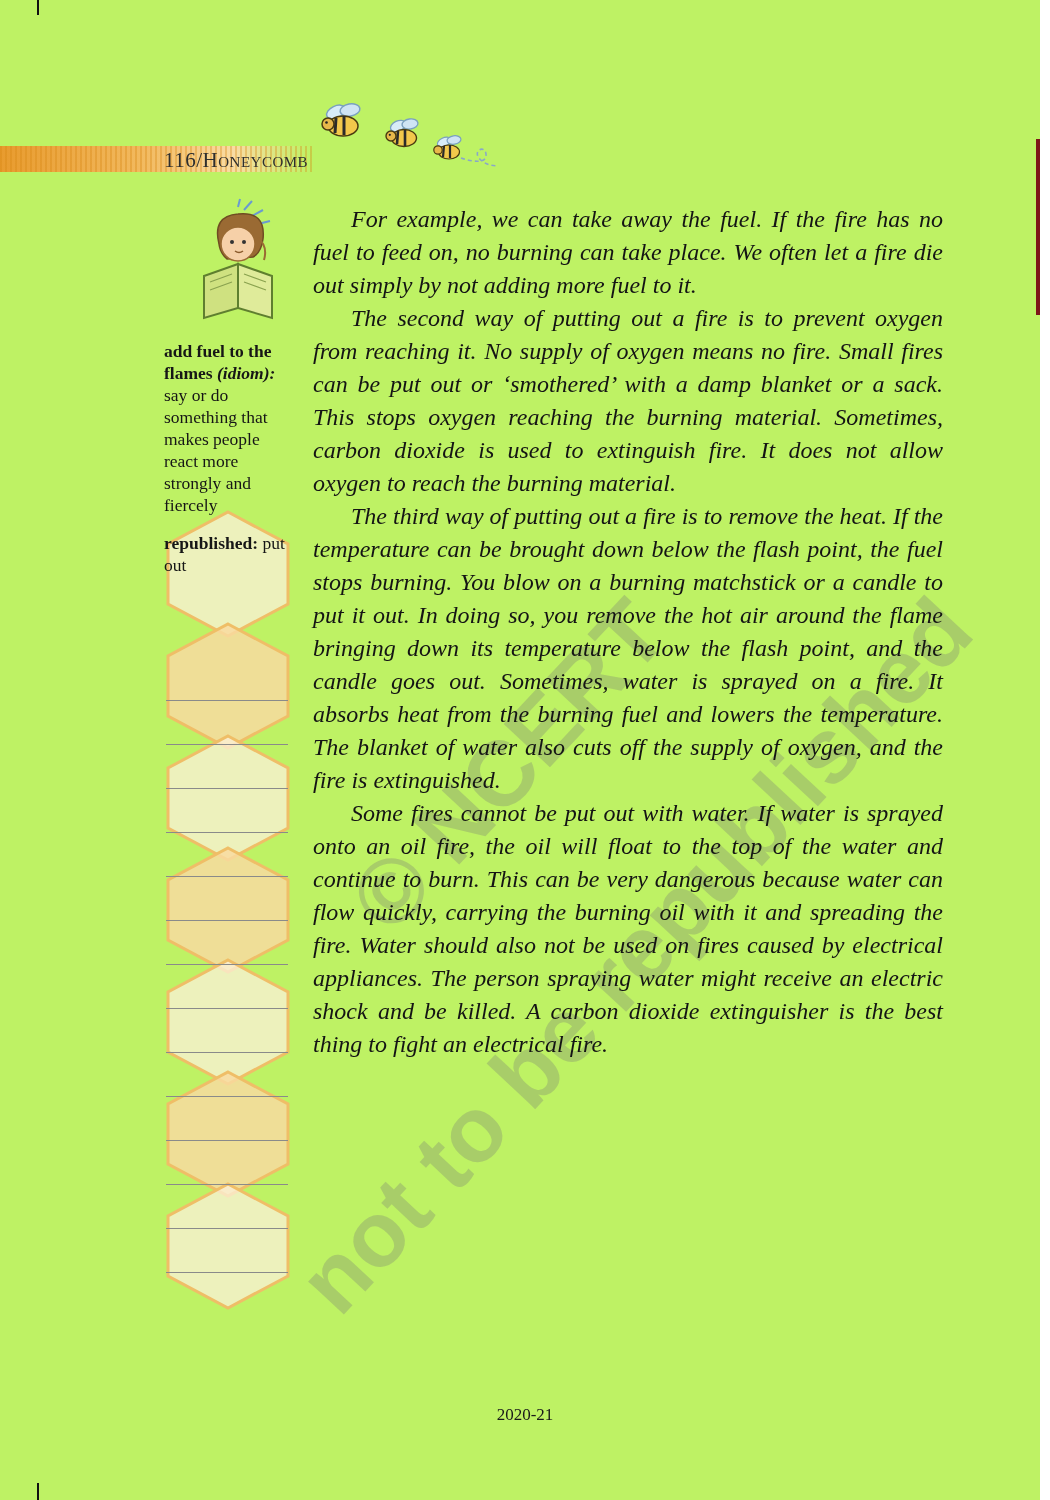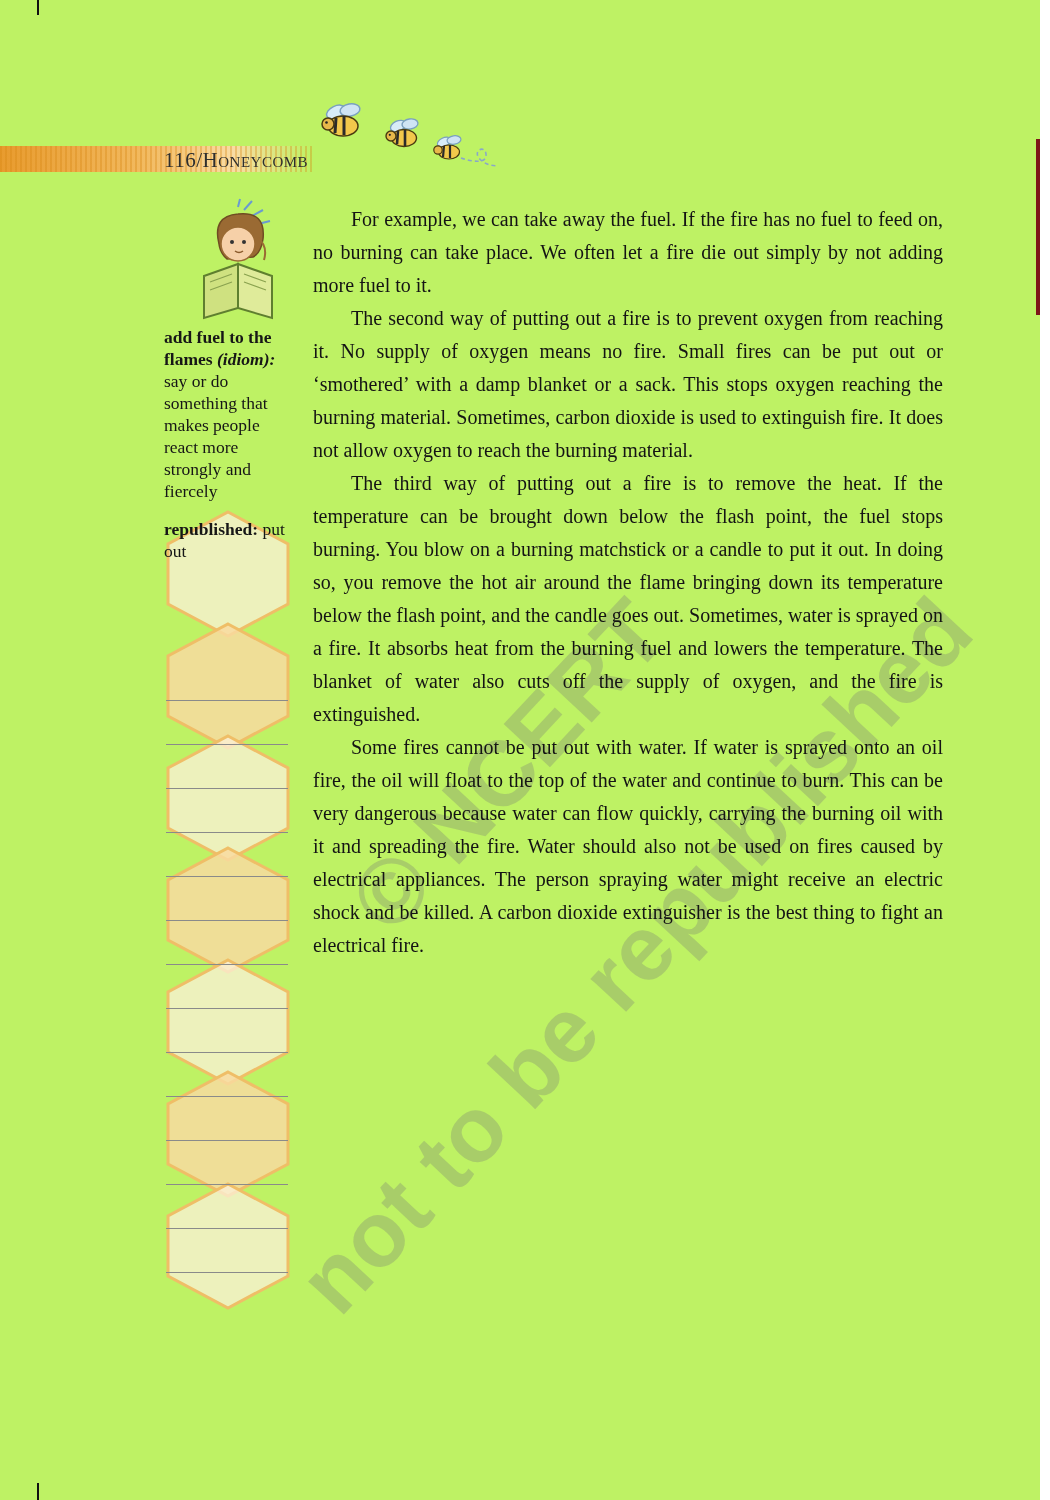--- a/index.html
+++ b/index.html
@@ -29,33 +29,33 @@
 
   .wm {
     position:absolute; z-index:1; white-space:nowrap;
     font-family:"Liberation Sans", sans-serif; font-weight:600;
     color:rgba(120,120,120,0.30);
   }
   .wm1 { font-size:92px; left:330px; top:880px; transform:rotate(-47deg); transform-origin:left top; }
   .wm2 { font-size:92px; left:278px; top:1262px; transform:rotate(-47deg); transform-origin:left top; }
 
   .glossary {
-    position:absolute; left:164px; top:326px; width:132px; z-index:3;
+    position:absolute; left:164px; top:340px; width:132px; z-index:3;
     font-size:17.5px; line-height:22px; color:#161616;
   }
   .glossary p { margin:0 0 16px 0; }
   .glossary .term { font-weight:bold; }
   .glossary .pos  { font-weight:bold; font-style:italic; }
 
   .lines { position:absolute; left:166px; top:700px; width:122px; z-index:2; }
   .rule  { height:0; border-top:1px solid #8a8a8a; margin-bottom:43px; }
 
   .maintext {
     position:absolute; left:313px; top:203px; width:630px; z-index:3;
-    font-size:20px; line-height:33px; color:#141414; text-align:justify;
+    font-size:24px; line-height:33px; color:#141414; text-align:justify;font-style:italic;
   }
   .maintext p { margin:0; text-indent:38px; }
 
   .footer {
     position:absolute; left:0; top:1405px; width:1050px; text-align:center;
     font-size:17px; color:#1a1a1a; z-index:3;
   }
 </style>
 </head>
 <body>
@@ -154,14 +154,15 @@
     <div class="rule"></div>
   </div>
 
   <div class="maintext">
     <p>For example, we can take away the fuel. If the fire has no fuel to feed on, no burning can take place. We often let a fire die out simply by not adding more fuel to it.</p>
     <p>The second way of putting out a fire is to prevent oxygen from reaching it. No supply of oxygen means no fire. Small fires can be put out or ‘smothered’ with a damp blanket or a sack. This stops oxygen reaching the burning material. Sometimes, carbon dioxide is used to extinguish fire. It does not allow oxygen to reach the burning material.</p>
     <p>The third way of putting out a fire is to remove the heat. If the temperature can be brought down below the flash point, the fuel stops burning. You blow on a burning matchstick or a candle to put it out. In doing so, you remove the hot air around the flame bringing down its temperature below the flash point, and the candle goes out. Sometimes, water is sprayed on a fire. It absorbs heat from the burning fuel and lowers the temperature. The blanket of water also cuts off the supply of oxygen, and the fire is extinguished.</p>
     <p>Some fires cannot be put out with water. If water is sprayed onto an oil fire, the oil will float to the top of the water and continue to burn. This can be very dangerous because water can flow quickly, carrying the burning oil with it and spreading the fire. Water should also not be used on fires caused by electrical appliances. The person spraying water might receive an electric shock and be killed. A carbon dioxide extinguisher is the best thing to fight an electrical fire.</p>
   </div>
 
+  <div class="footer">2020-21</div>
 
 </div>
 
 </body></html>

